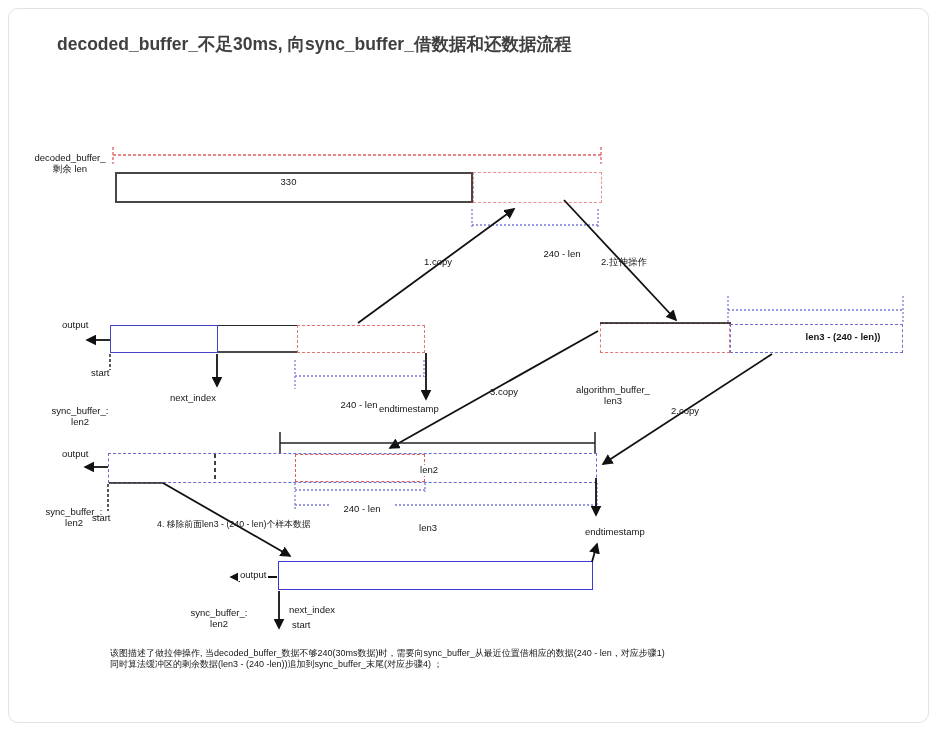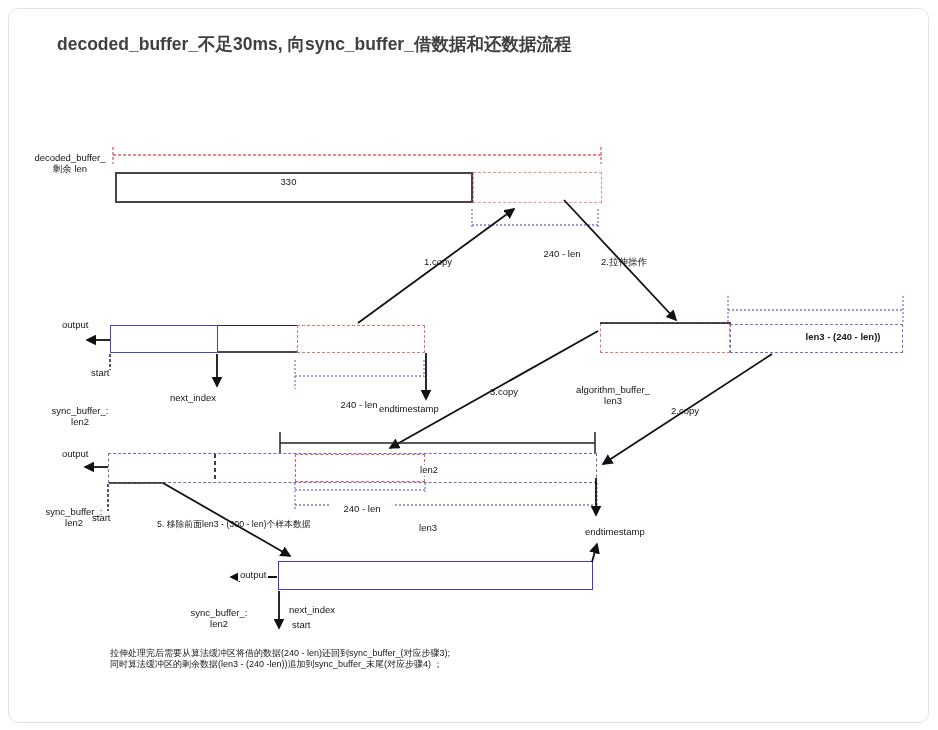--- a/index.html
+++ b/index.html
@@ -124,21 +124,21 @@
     <span style="display:block;">decoded_buffer_</span>
     <span style="display:block;">剩余 len</span>
   </div>
   <div class="lbl c" style="left:261px;top:156px;width:55px;">330</div>
   <div class="lbl c" style="left:532px;top:228px;width:60px;">240 - len</div>
 
   <div class="lbl b" style="left:424px;top:257px;">1.copy</div>
   <div class="lbl b" style="left:601px;top:257px;">2.拉伸操作</div>
   <div class="lbl b" style="left:480px;top:387px;margin-left:10px;">3.copy</div>
   <div class="lbl b" style="left:671px;top:406px;">2.copy</div>
-  <div class="lbl b sm" style="left:157px;top:519px;">5. 移除前面len3 - (300 - len)个样本数据</div>
+  <div class="lbl b sm" style="left:157px;top:519px;">4. 移除前面len3 - (240 - len)个样本数据</div>
 
   <div class="lbl" style="left:62px;top:320px;">output</div>
   <div class="lbl" style="left:91px;top:368px;">start</div>
   <div class="lbl c" style="left:46px;top:385px;width:68px;">
     <span style="display:block;">sync_buffer_:</span>
     <span style="display:block;">len2</span>
   </div>
   <div class="lbl" style="left:170px;top:393px;">next_index</div>
   <div class="lbl c" style="left:329px;top:379px;width:60px;">240 - len</div>
   <div class="lbl" style="left:379px;top:404px;">endtimestamp</div>
@@ -162,17 +162,17 @@
 
   <div class="lbl b wbg" style="left:238px;top:570px;">output</div>
   <div class="lbl c" style="left:184px;top:587px;width:70px;">
     <span style="display:block;">sync_buffer_:</span>
     <span style="display:block;">len2</span>
   </div>
   <div class="lbl" style="left:289px;top:605px;">next_index</div>
   <div class="lbl" style="left:292px;top:620px;">start</div>
 
   <div class="desc">
-    <div>拉伸处理完后需要从算法缓冲区将借的数据(240 - len)还回到sync_buffer_(对应步骤3);</div>
+    <div>该图描述了做拉伸操作, 当decoded_buffer_数据不够240(30ms数据)时，需要向sync_buffer_从最近位置借相应的数据(240 - len，对应步骤1)</div>
     <div>同时算法缓冲区的剩余数据(len3 - (240 -len))追加到sync_buffer_末尾(对应步骤4) ；</div>
   </div>
 
 </div>
 
 </body></html>

